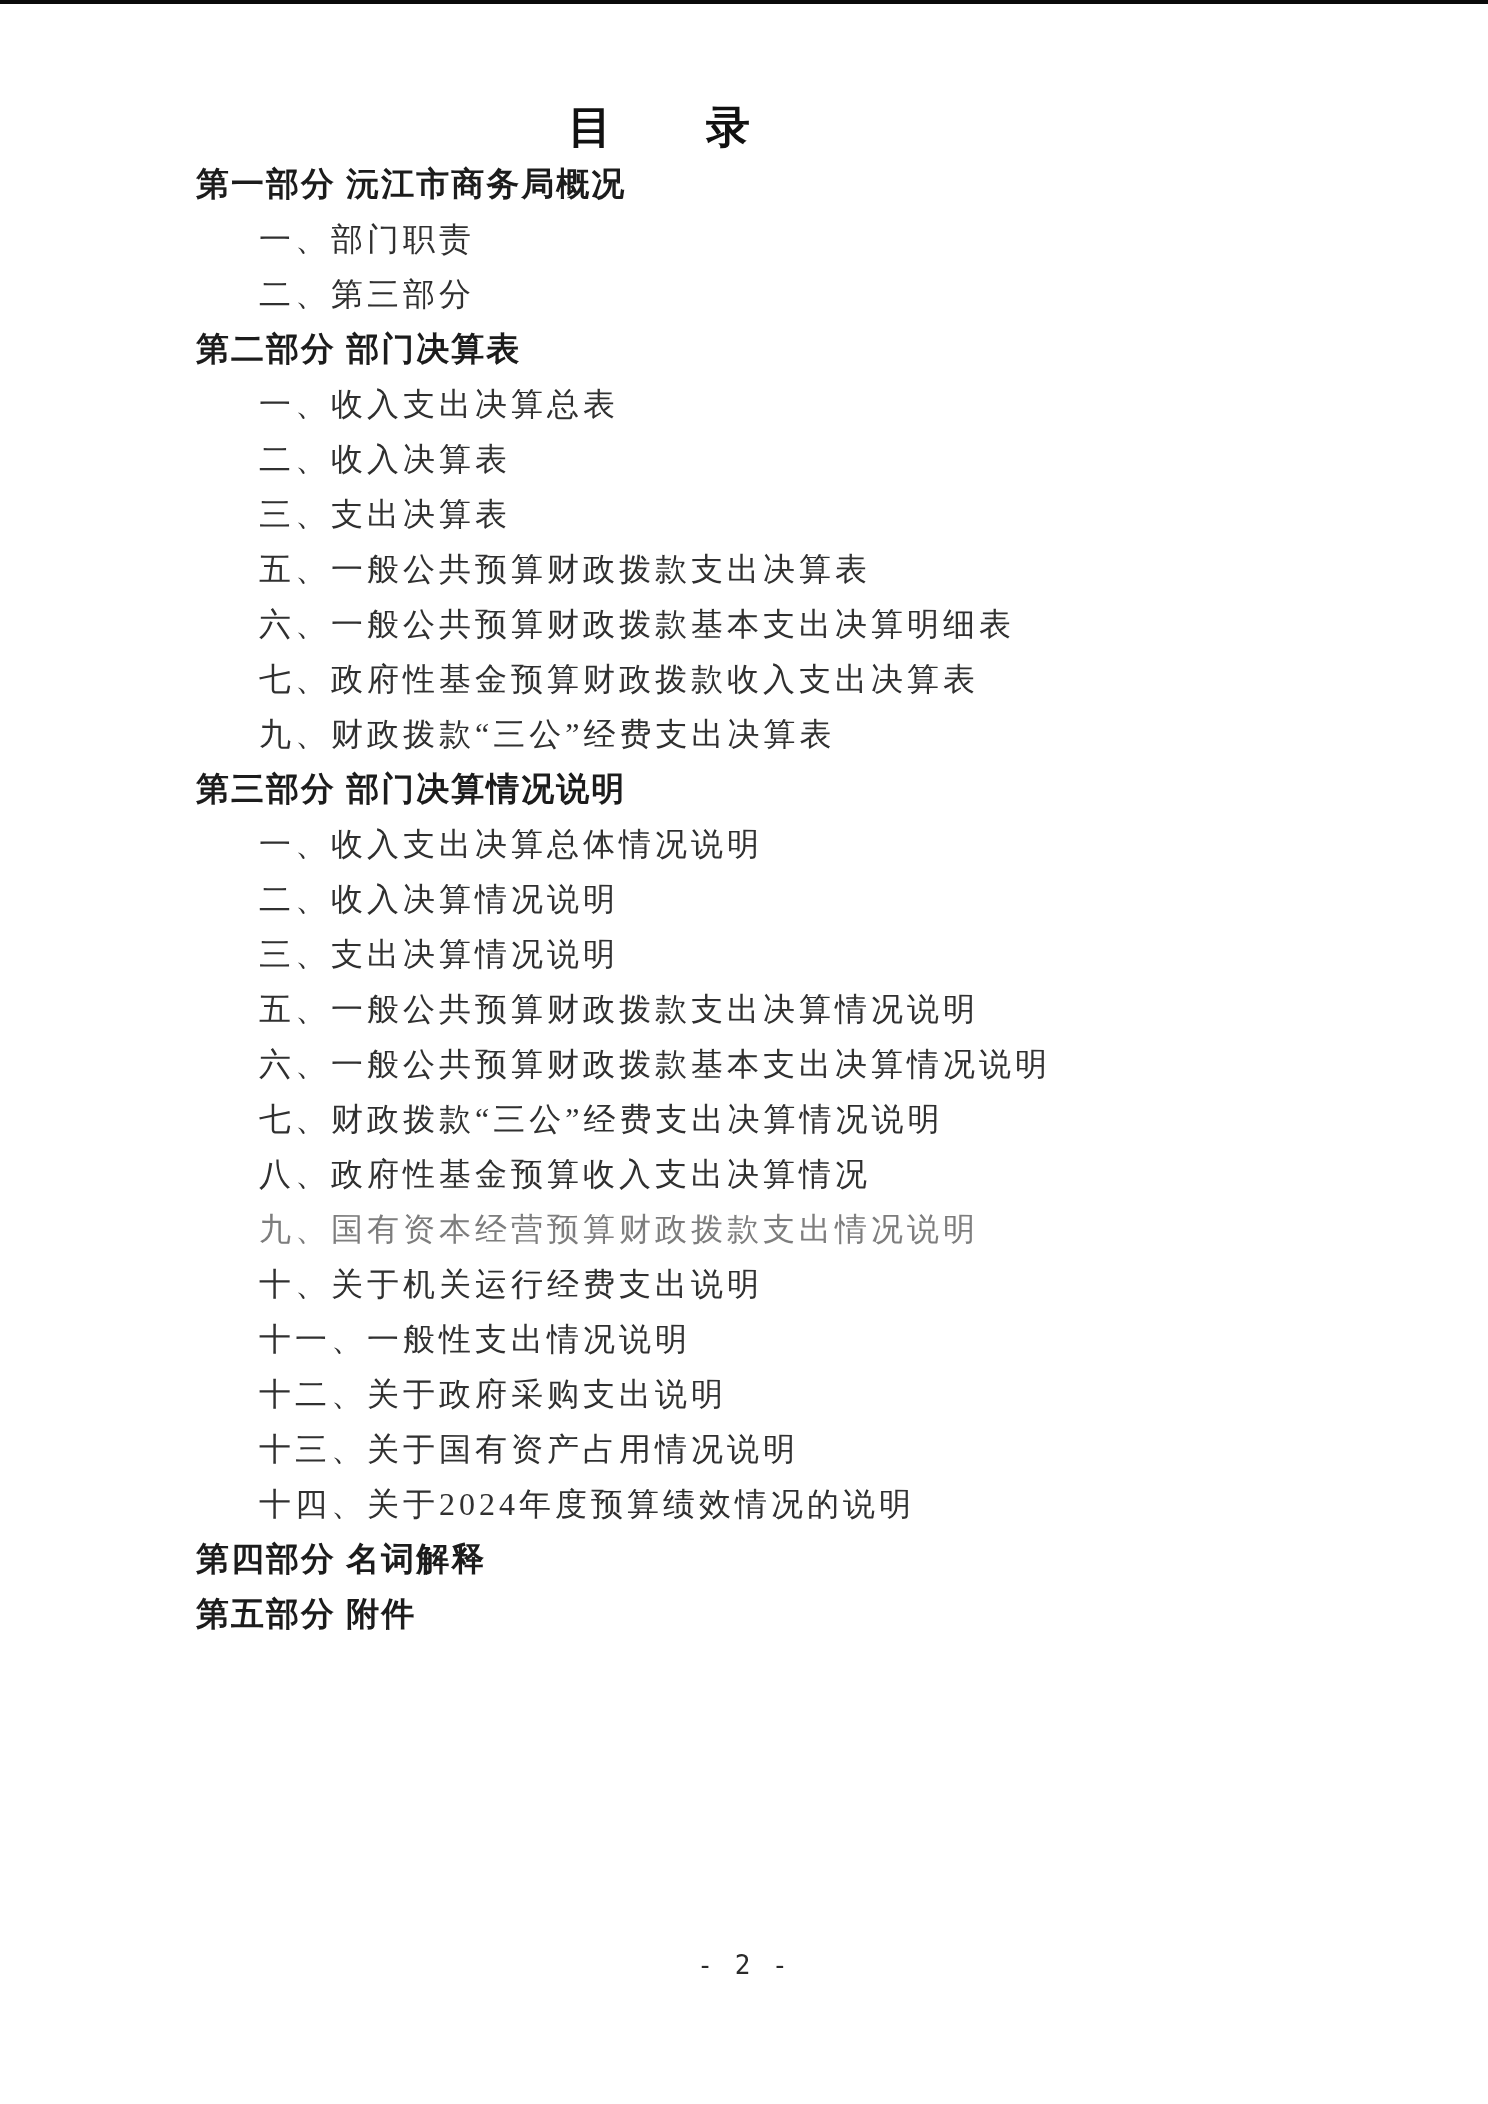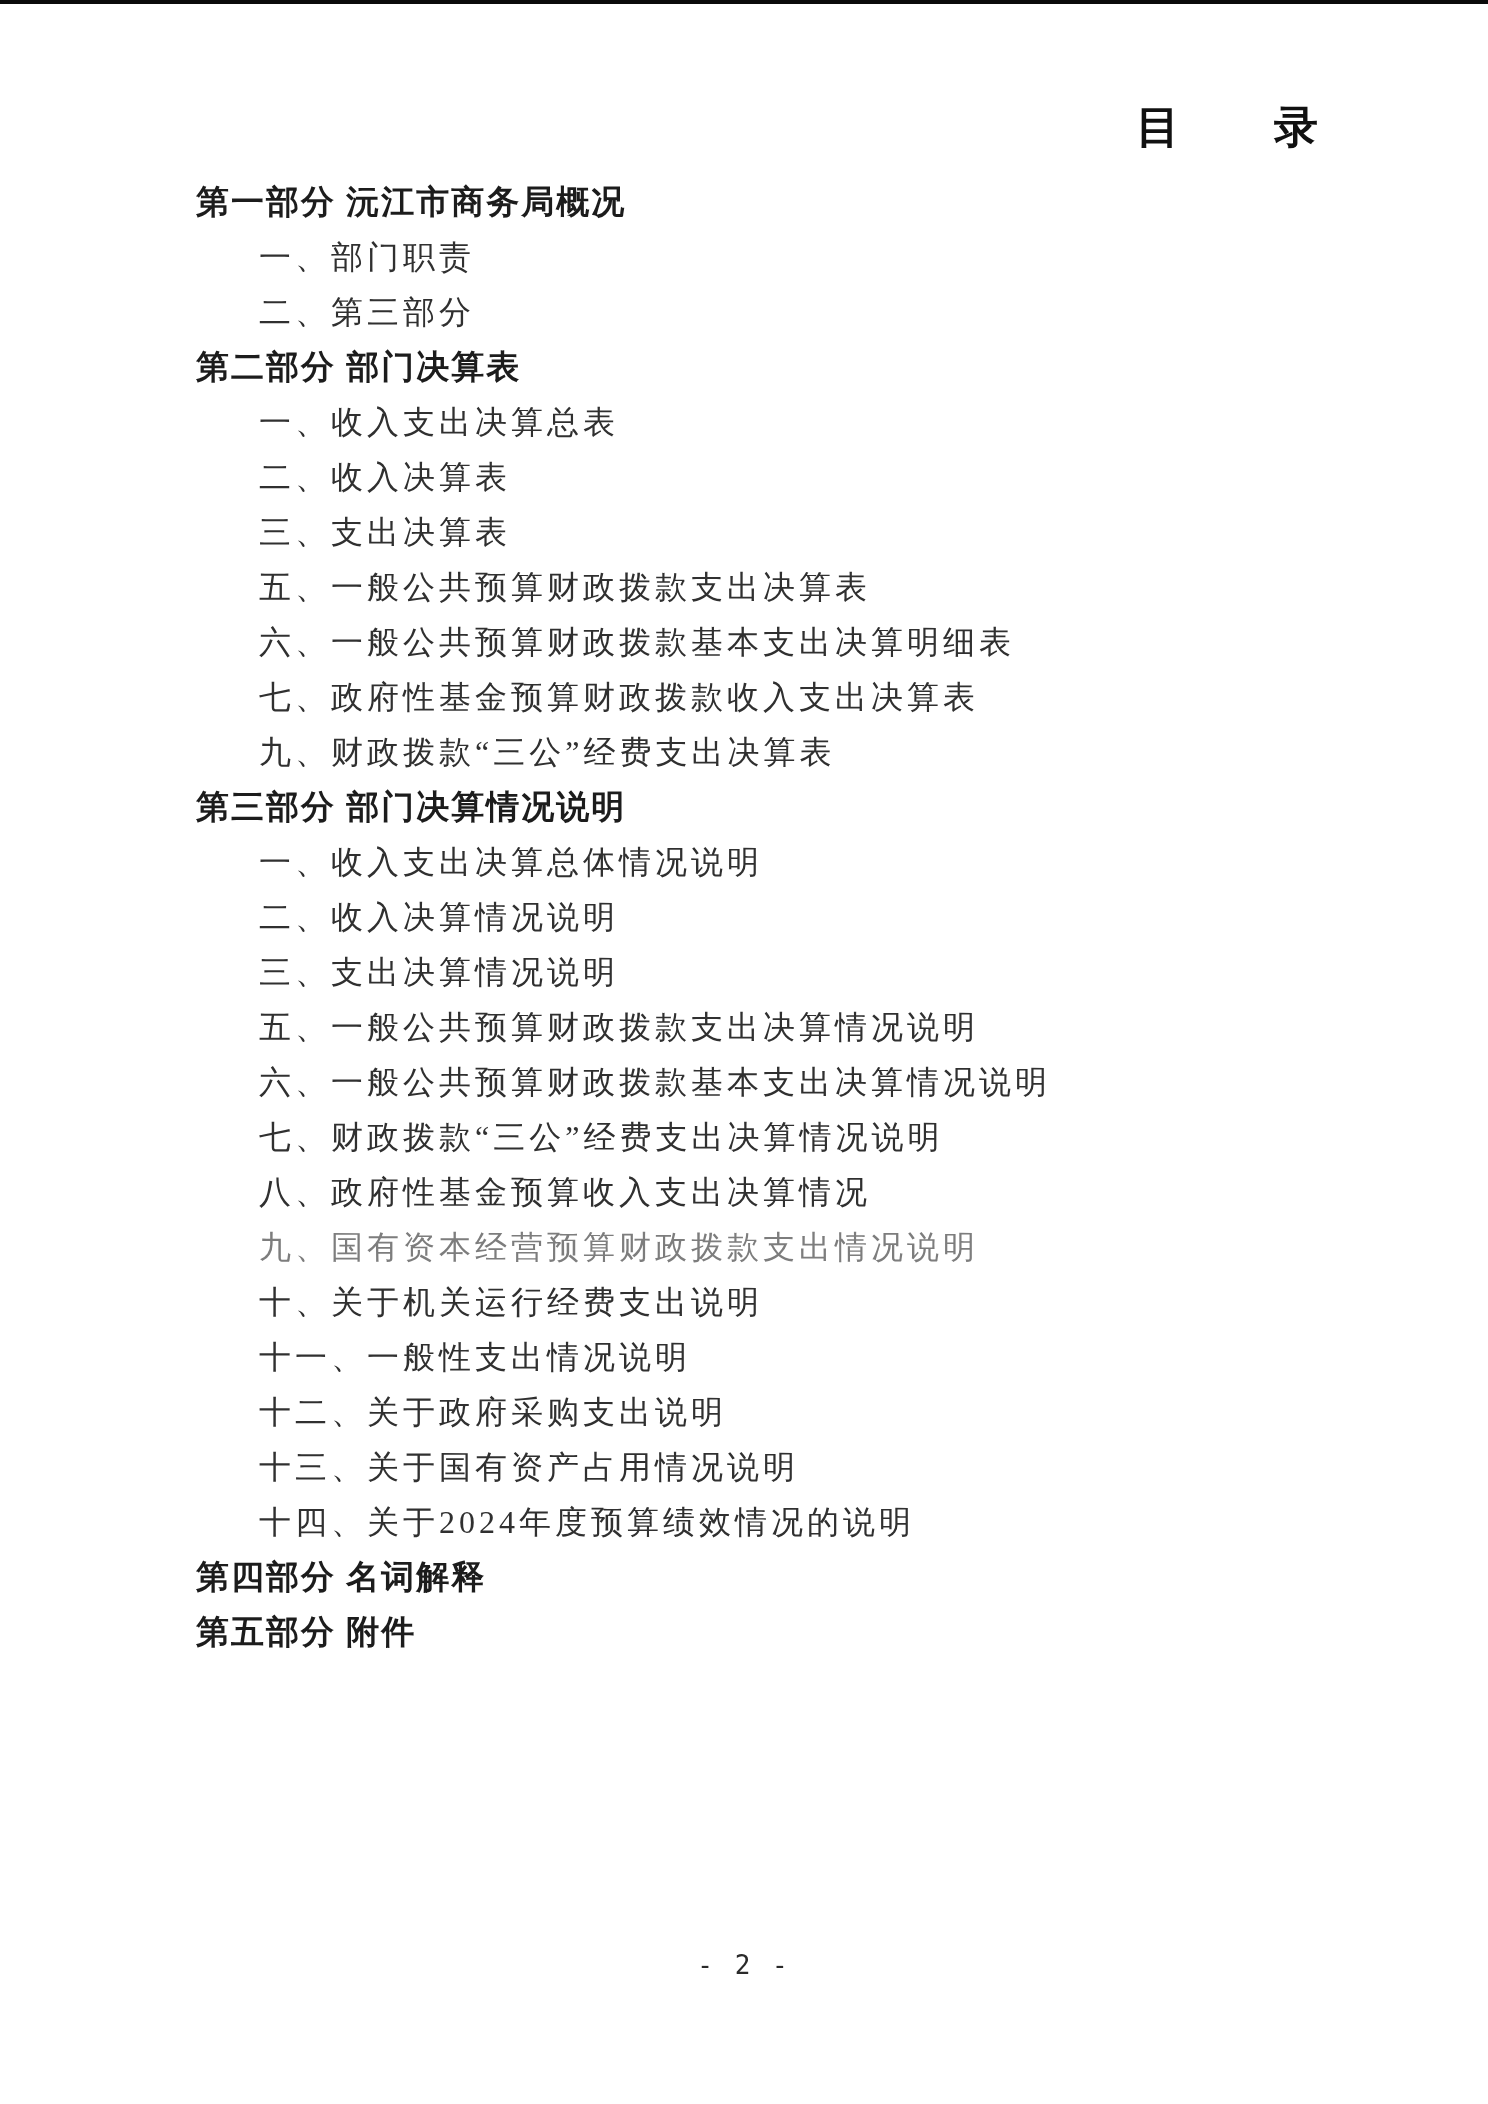--- a/index.html
+++ b/index.html
@@ -21,30 +21,30 @@
     left: 0;
     width: 1488px;
     height: 4px;
     background: #0a0a0a;
   }
   .doc-title {
     position: absolute;
     top: 98px;
     left: 0;
     width: 1320px;
-    text-align: right;
+    text-align: center;
     font-size: 44px;
     font-weight: bold;
     color: #111111;
     white-space: pre;
     letter-spacing: 2px;
   }
   .toc {
     position: absolute;
-    top: 175px;
+    top: 157px;
     left: 0;
     width: 1388px;
   }
   .row {
     height: 55px;
     line-height: 55px;
     white-space: pre;
   }
   .row.header {
     padding-left: 196px;

